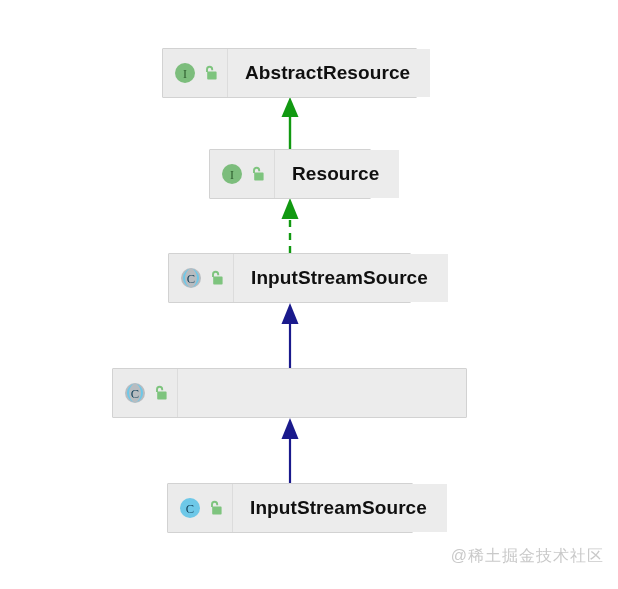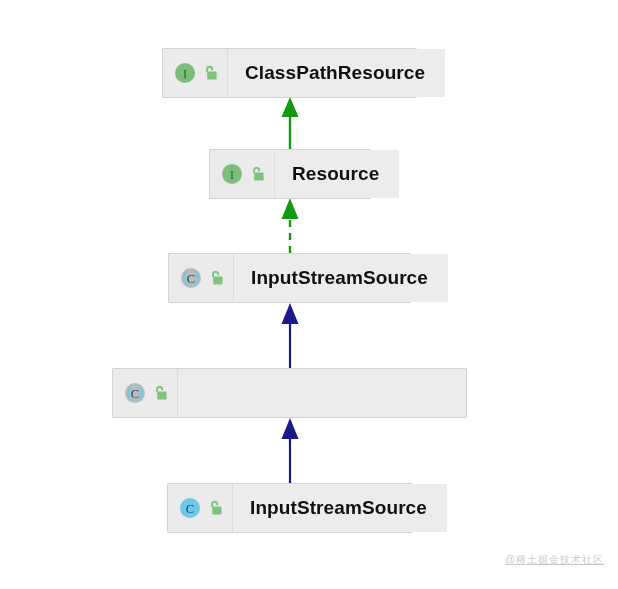--- a/index.html
+++ b/index.html
@@ -83,26 +83,25 @@
     height: 16px;
     flex: 0 0 auto;
   }
   .vis-icon svg { display: block; }
 
   
   #watermark {
     position: absolute;
     right: 14px;
     bottom: 22px;
-    font-size: 10px;
+    font-size: 16px;
     color: #c9c9c9;
     letter-spacing: 1px;
     white-space: nowrap;
     user-select: none;
-    text-decoration: underline;
   }
 </style>
 </head>
 <body>
 
 <div id="diagram-canvas">
 
   <svg id="connector-layer" viewBox="0 0 618 589" width="618" height="589" xmlns="http://www.w3.org/2000/svg">
 
     <g>
@@ -134,21 +133,21 @@
           <text x="11" y="15.5" text-anchor="middle" font-family="Liberation Serif, serif" font-size="12" fill="#2f5d2f">I</text>
         </svg>
       </span>
       <span class="vis-icon">
         <svg viewBox="0 0 15 16" width="15" height="16">
           <path d="M4 7 V4.4 A2.6 2.6 0 0 1 9.2 4.4 V5.2" fill="none" stroke="#7ec47e" stroke-width="1.9"></path>
           <rect x="4.2" y="6.6" width="9.4" height="8" rx="0.8" fill="#7ec47e"></rect>
         </svg>
       </span>
     </div>
-    <div class="node-label">ClassPathResource</div>
+    <div class="node-label">AbstractResource</div>
   </div>
 
   <div class="node" style="left:209px; top:149px; width:162px;">
     <div class="node-icons" style="width:65px;">
       <span class="kind-icon">
         <svg viewBox="0 0 22 22" width="22" height="22">
           <circle cx="11" cy="11" r="10" fill="#7cbd7c"></circle>
           <text x="11" y="15.5" text-anchor="middle" font-family="Liberation Serif, serif" font-size="12" fill="#2f5d2f">I</text>
         </svg>
       </span>

